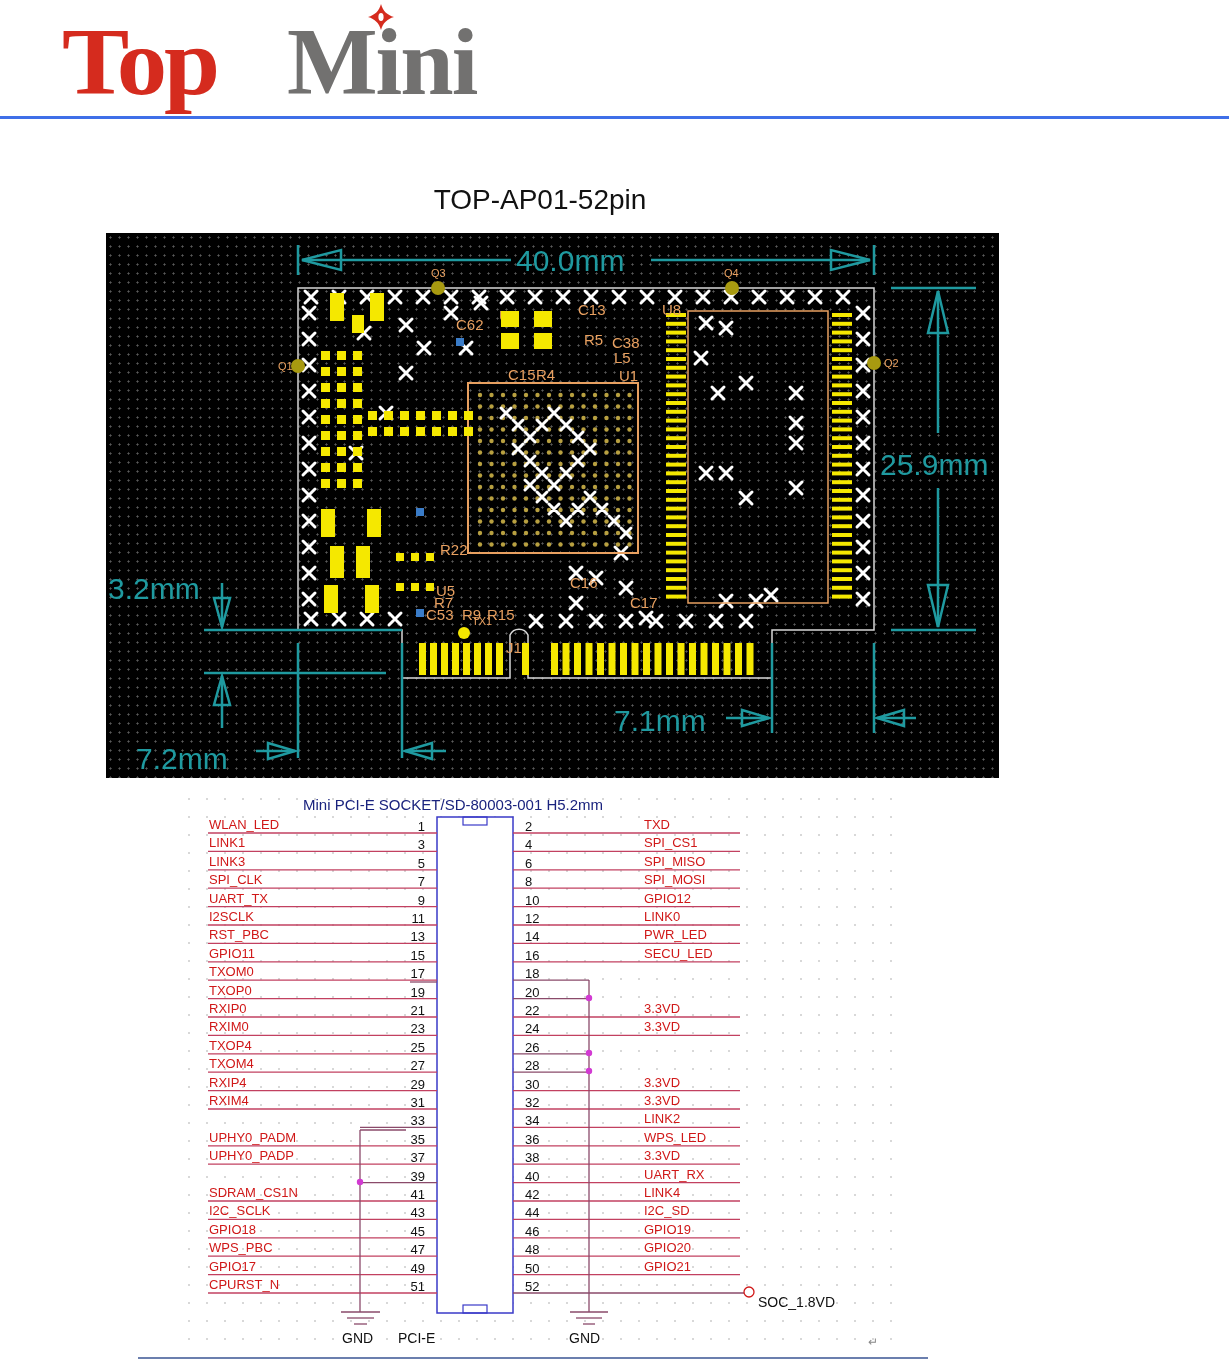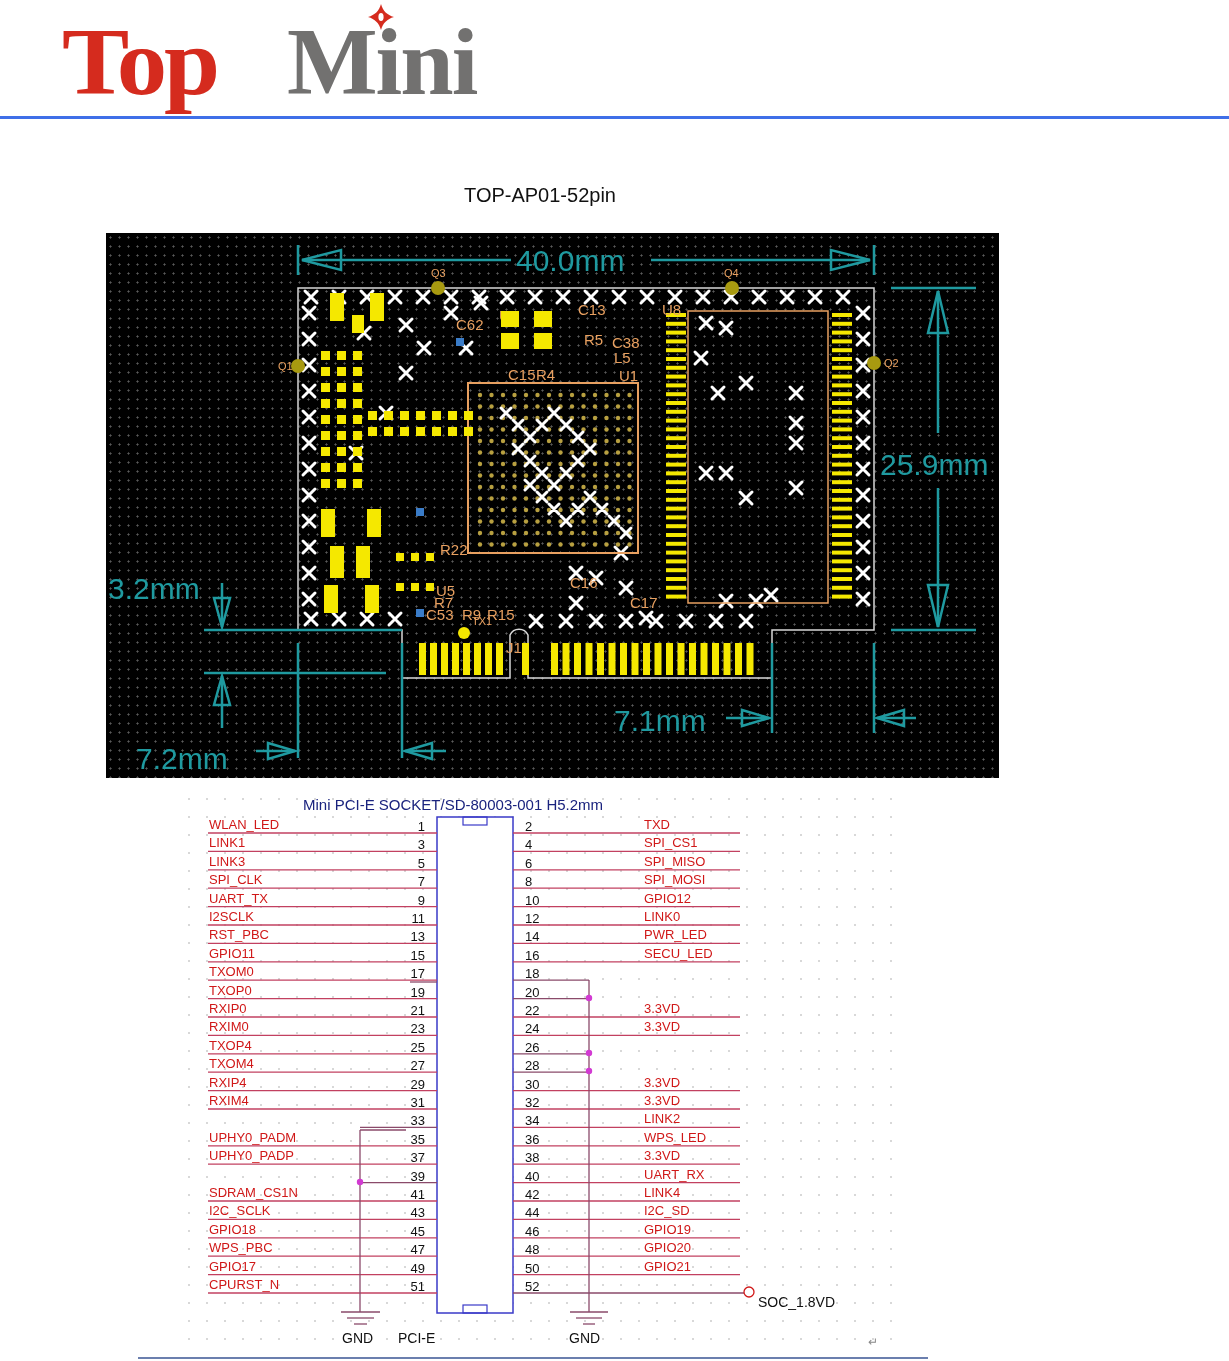--- a/index.html
+++ b/index.html
@@ -2,21 +2,21 @@
 <html><head>
 <meta charset="utf-8">
 <style>
   html, body { margin:0; padding:0; background:#ffffff; }
   body { width:1229px; height:1361px; position:relative; overflow:hidden; font-family:"Liberation Sans", sans-serif; }
   .logo { position:absolute; left:62px; top:6px; height:110px; }
   .logo-top { position:absolute; left:0; top:6px; font-family:"Liberation Serif", serif; font-weight:bold; font-size:96px; letter-spacing:-3px; color:#d52b1e; transform:scaleX(1.05); transform-origin:left; line-height:100px; }
   .logo-link { position:absolute; left:225px; top:6px; font-family:"Liberation Serif", serif; font-weight:bold; font-size:96px; letter-spacing:-2px; color:#727170; line-height:100px; }
   .logo-diamond { position:absolute; left:306px; top:-2px; width:26px; height:26px; }
   .rule { position:absolute; left:0; top:116px; width:1229px; height:3px; background:#3f6fe8; }
-  .doc-title { position:absolute; left:0; width:1080px; top:184px; text-align:center; font-size:20px; color:#111; }
+  .doc-title { position:absolute; left:0; width:1080px; top:184px; text-align:center; font-size:28px; color:#111; }
   .pcb { position:absolute; left:106px; top:233px; width:893px; height:545px; background:#000; overflow:hidden;
          background-image: radial-gradient(circle, #5a5a5a 0.9px, transparent 1.2px); background-size:9px 9px; }
   .pcb svg { position:absolute; left:0; top:0; }
   .schem { position:absolute; left:180px; top:790px; width:720px; height:560px;
            background-image: radial-gradient(circle, #d8d8d8 0.8px, transparent 1.1px); background-size:18px 18px; }
   .schem svg { position:absolute; left:0; top:0; }
   .bottom-rule { position:absolute; left:138px; top:1357px; width:790px; height:2px; background:#6b7fae; }
   .para-mark { position:absolute; left:868px; top:1335px; font-size:12px; color:#888; }
 </style>
 </head>

